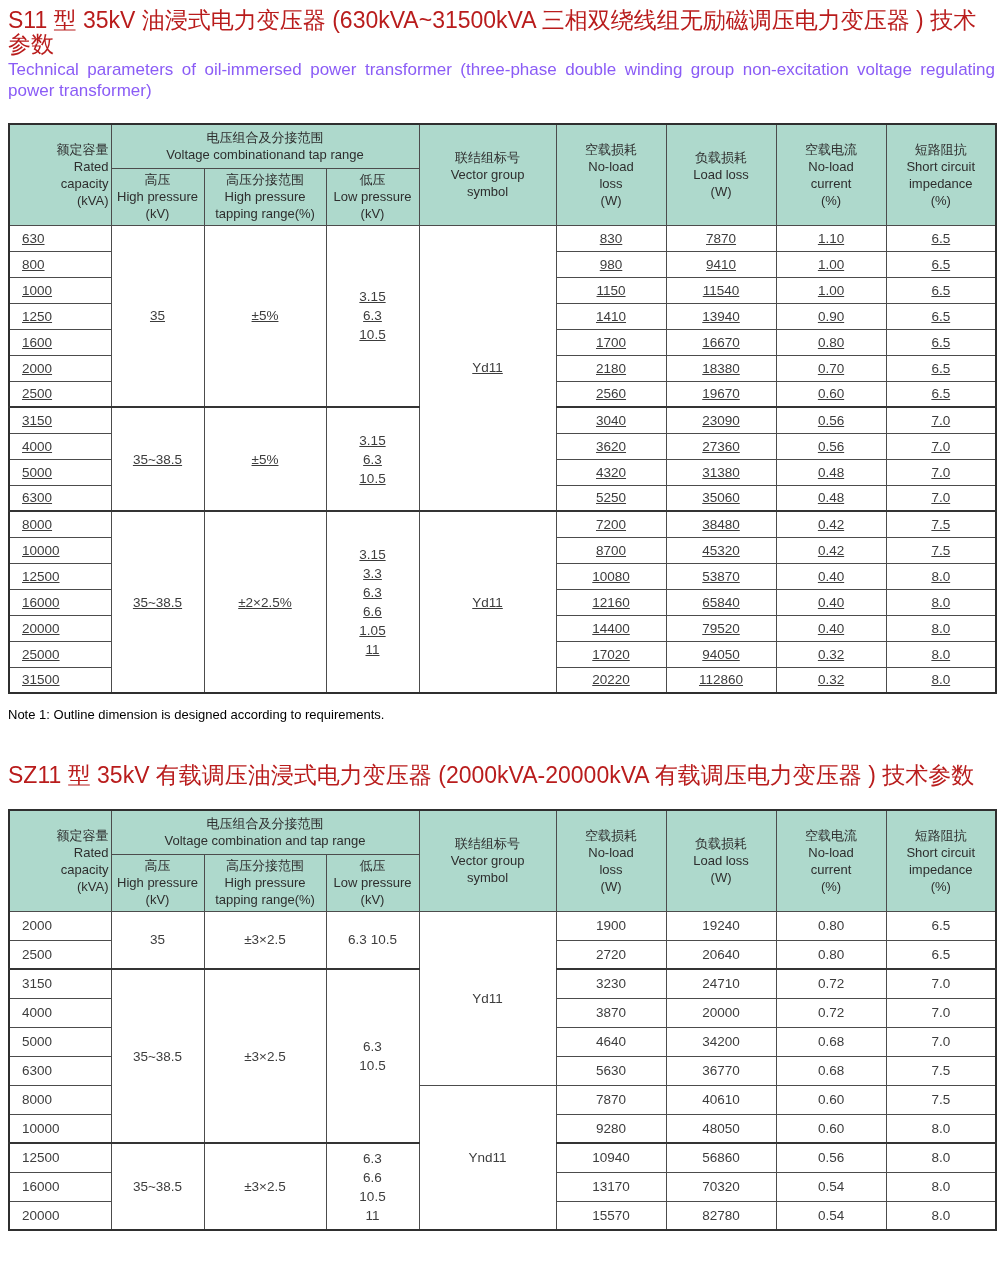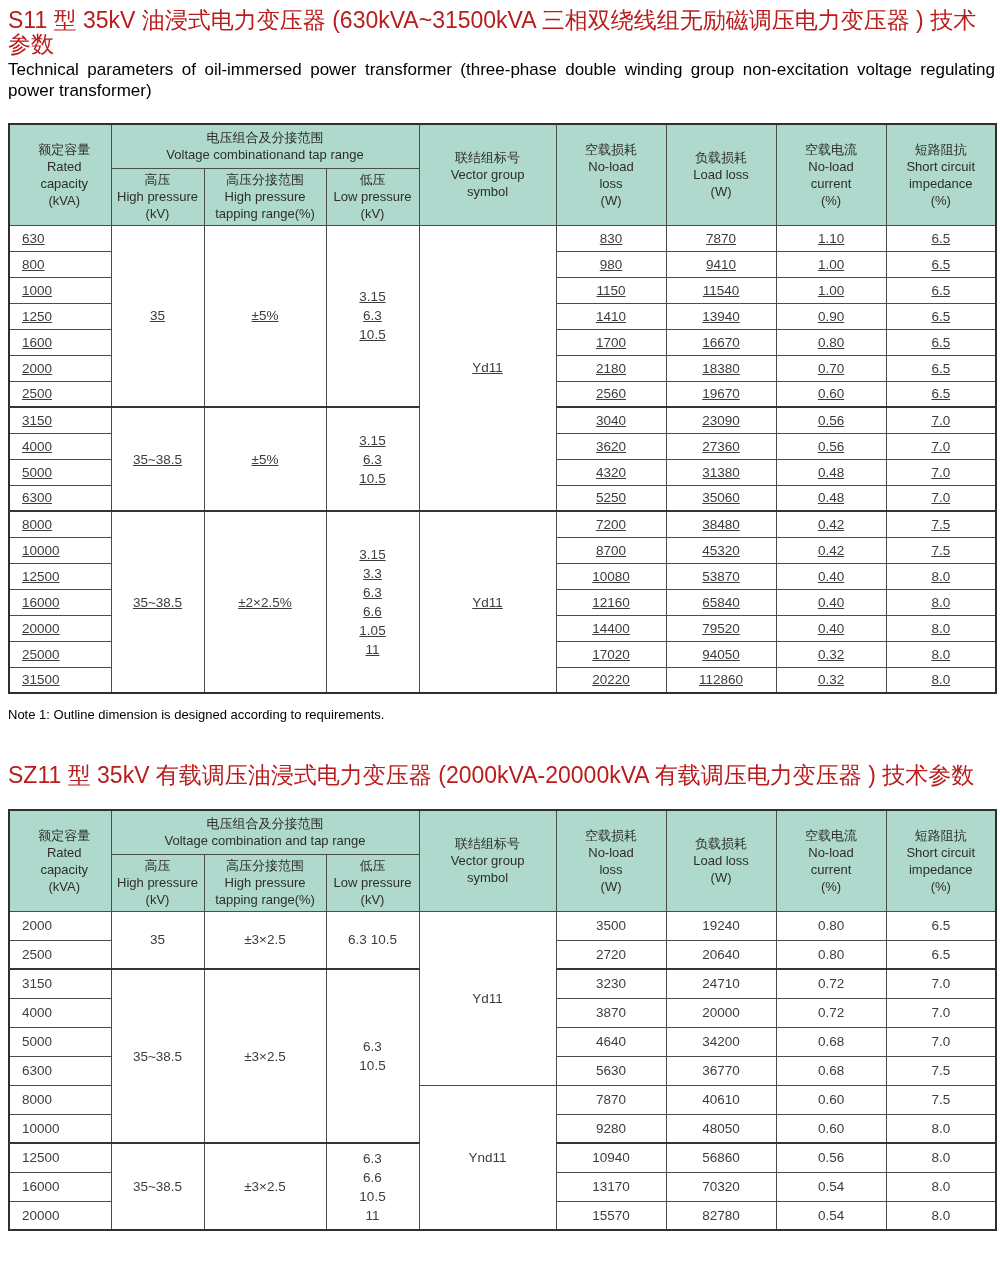--- a/index.html
+++ b/index.html
@@ -14,21 +14,21 @@
   
   .title-block { margin-bottom:22px; }
   .title-zh {
     color:#b91c1c;
     font-size:23px;
     line-height:24px;
     margin:0 0 3px 0;
     font-weight:500;
   }
   .title-en {
-    color:#000000;
+    color:#8b5cf6;
     font-size:17px;
     line-height:21px;
     margin:0;
     width:987px;
     text-align:justify;
     font-weight:400;
   }
 
   
   table.spec {
@@ -47,21 +47,21 @@
   table.spec thead th {
     background:#aed9cc;
     font-weight:400;
     font-size:13px;
     line-height:17px;
     text-align:center;
     color:#2e2e2e;
   }
   table.spec thead tr.hrow1 { height:44px; }
   table.spec thead tr.hrow2 { height:57px; }
-  table.spec thead th.cap-h { text-align:center; padding-left:10px; }
+  table.spec thead th.cap-h { text-align:right; padding-left:10px; }
   table.spec tbody td {
     font-size:13.5px;
     text-align:center;
     line-height:19px;
     color:#3d3d3d;
   }
   table.t1 tbody tr { height:26px;text-decoration:underline; }
   table.t2 tbody tr { height:29px; }
   table.spec tbody td.cap { text-align:left; padding-left:12px; }
   table.spec tbody tr.group-start td { border-top-width:2px; border-top-color:#343434; }
@@ -343,21 +343,21 @@
 (kV)</th>
       </tr>
     </thead>
     <tbody id="tbody2">
           <tr>
             <td class="cap">2000</td>
             <td rowspan="2">35</td>
             <td rowspan="2">±3×2.5</td>
             <td rowspan="2">6.3 10.5</td>
             <td rowspan="6">Yd11</td>
-            <td>3500</td>
+            <td>1900</td>
             <td>19240</td>
             <td>0.80</td>
             <td>6.5</td>
           </tr>
           <tr>
             <td class="cap">2500</td>
             <td>2720</td>
             <td>20640</td>
             <td>0.80</td>
             <td>6.5</td>

